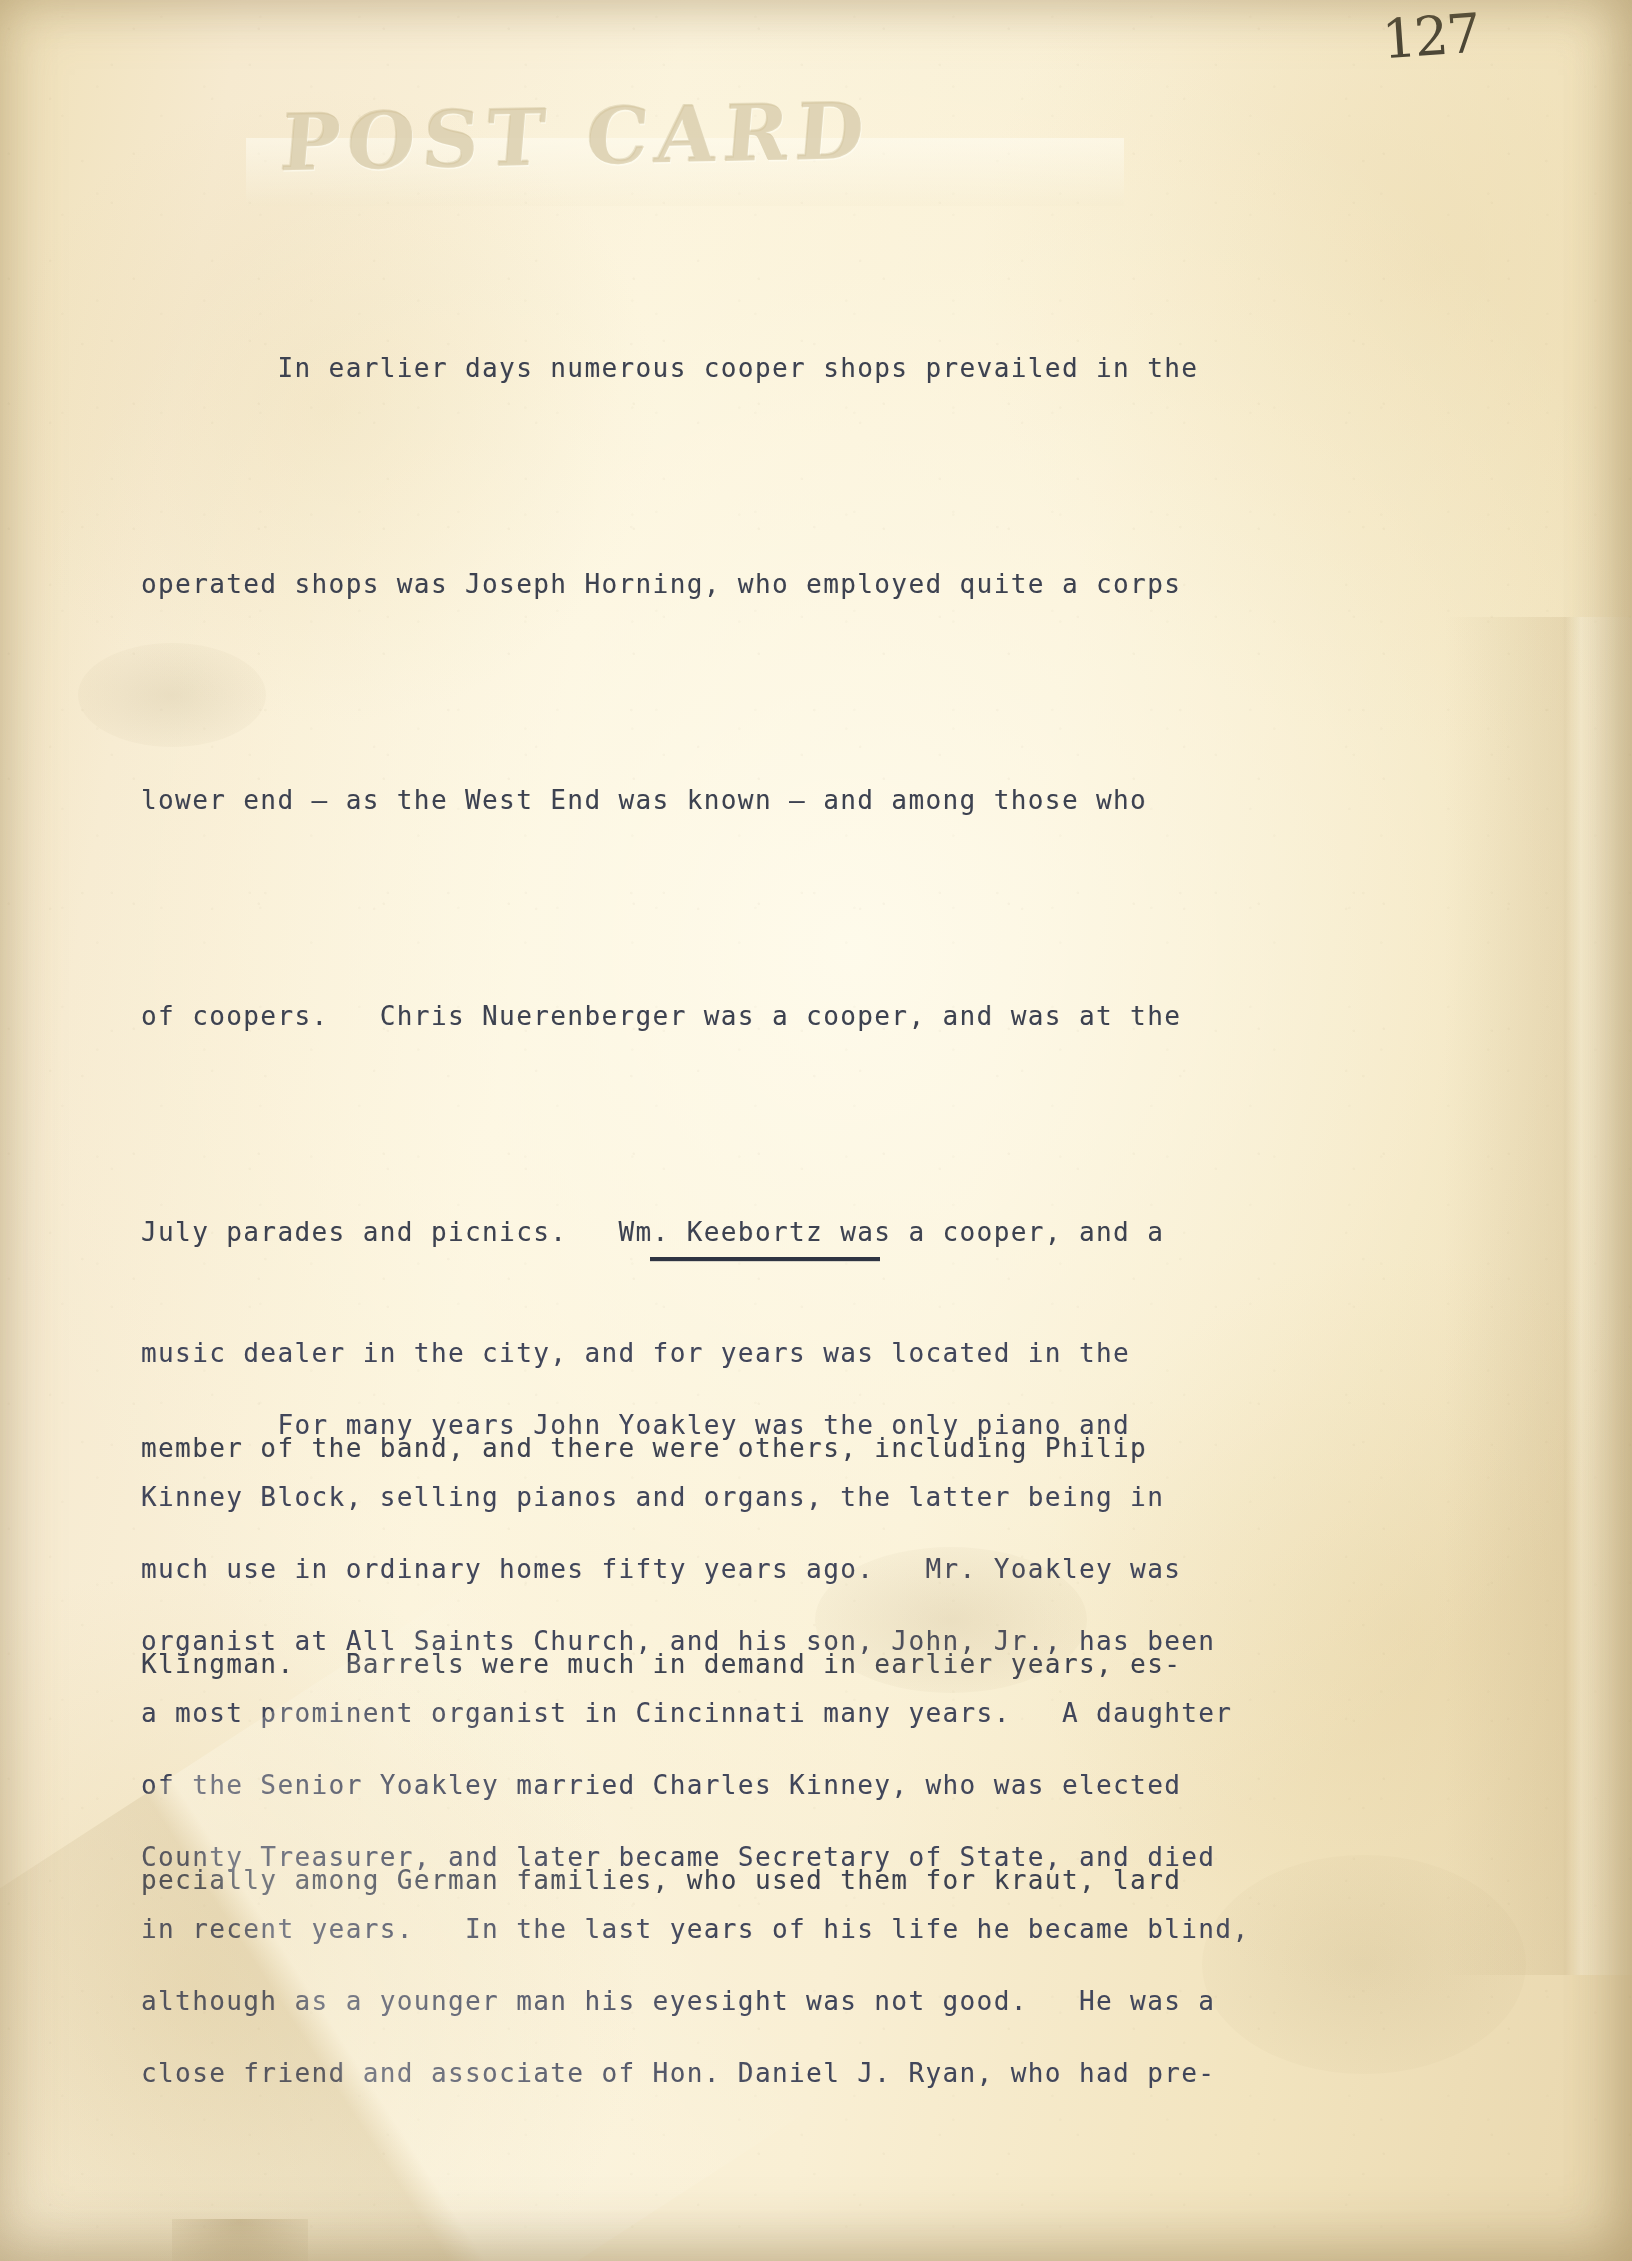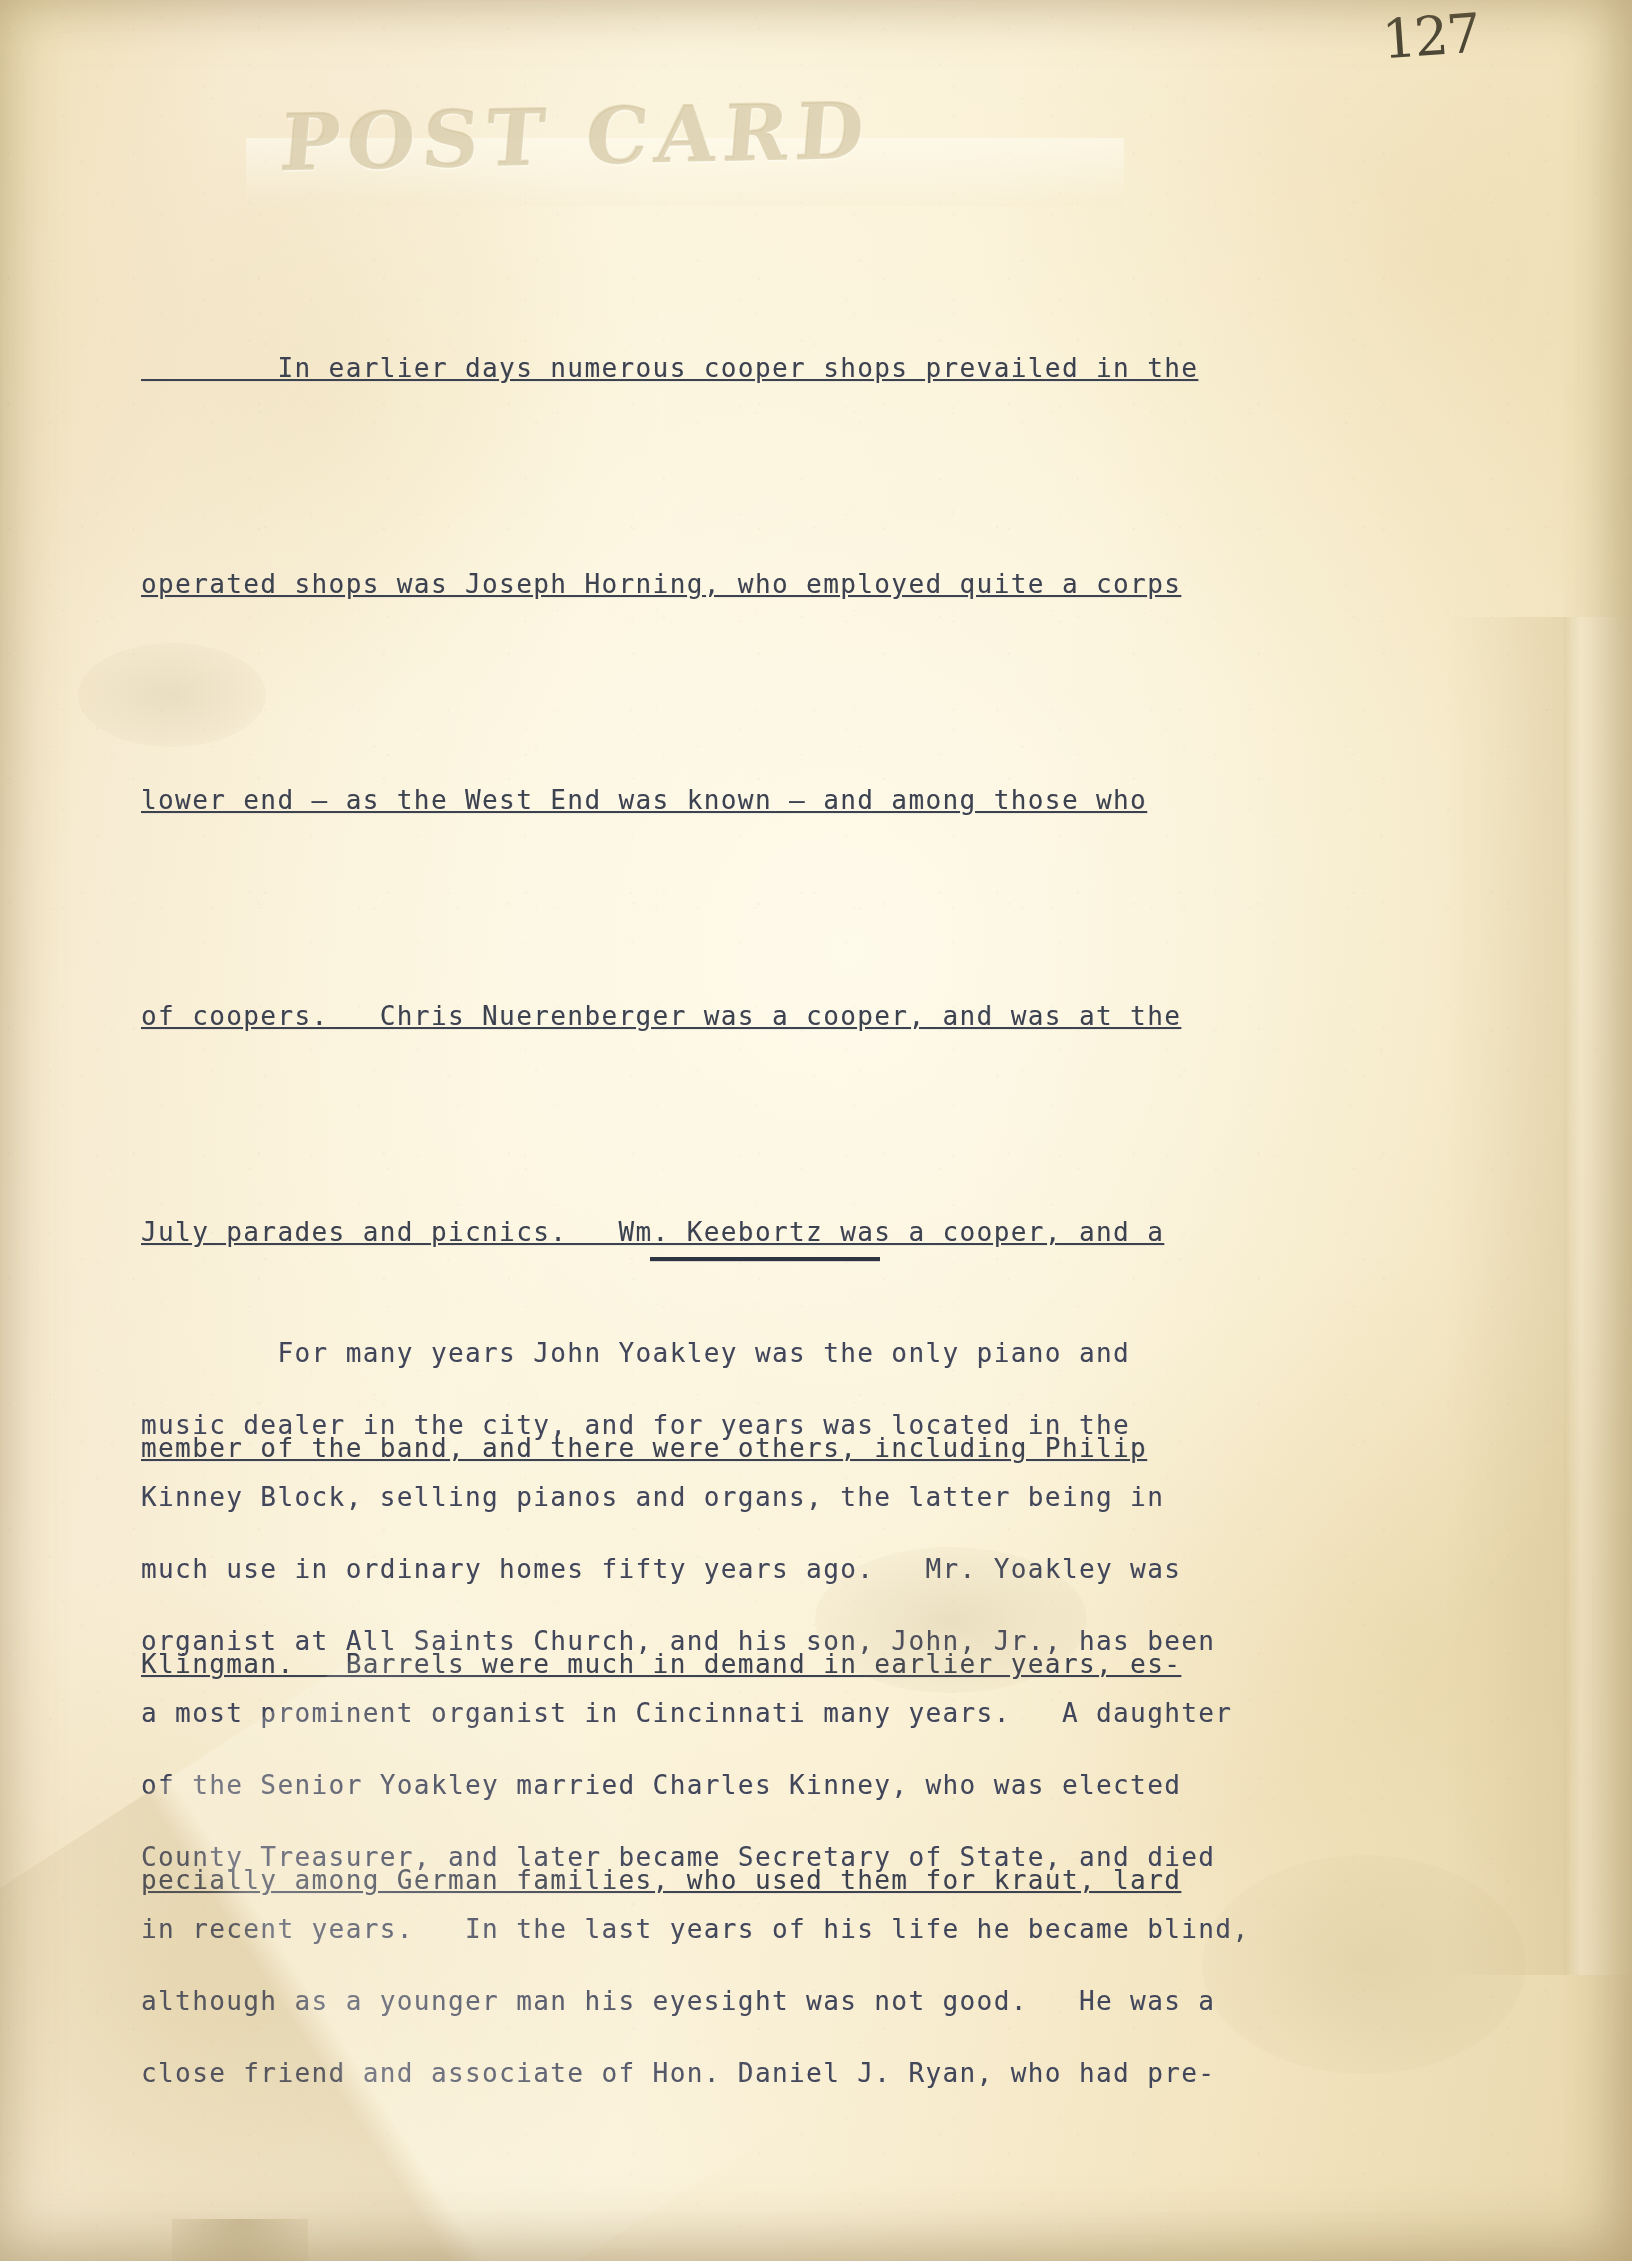--- a/index.html
+++ b/index.html
@@ -110,21 +110,20 @@
     font-size: 26px;
     line-height: 72px;
     letter-spacing: 1.4px;
     color: #3d4250;
     white-space: pre-wrap;
     text-shadow: 0.3px 0.3px 0 rgba(90,95,115,0.30);
   }
   .body-text .ln {
     display: block;
     white-space: pre;
-    text-decoration: underline;
   }
   .divider {
     position: absolute;
     left: 650px;
     top: 1257px;
     width: 230px;
     height: 3.7px;
     background: #2f3442;
     box-shadow: 0 0.5px 0 rgba(70,75,95,0.4);
   }
@@ -185,22 +184,22 @@
     
     
     
     
     
   </div>
 
   <div class="divider"></div>
 
   <div class="block-two">
+    <span class="ln">music dealer in the city, and for years was located in the</span>
     <span class="ln">        For many years John Yoakley was the only piano and</span>
-    <span class="ln">music dealer in the city, and for years was located in the</span>
     <span class="ln">Kinney Block, selling pianos and organs, the latter being in</span>
     <span class="ln">much use in ordinary homes fifty years ago.   Mr. Yoakley was</span>
     <span class="ln">organist at All Saints Church, and his son, John, Jr., has been</span>
     <span class="ln">a most prominent organist in Cincinnati many years.   A daughter</span>
     <span class="ln">of the Senior Yoakley married Charles Kinney, who was elected</span>
     <span class="ln">County Treasurer, and later became Secretary of State, and died</span>
     <span class="ln">in recent years.   In the last years of his life he became blind,</span>
     <span class="ln">although as a younger man his eyesight was not good.   He was a</span>
     <span class="ln">close friend and associate of Hon. Daniel J. Ryan, who had pre-</span>
   </div>

